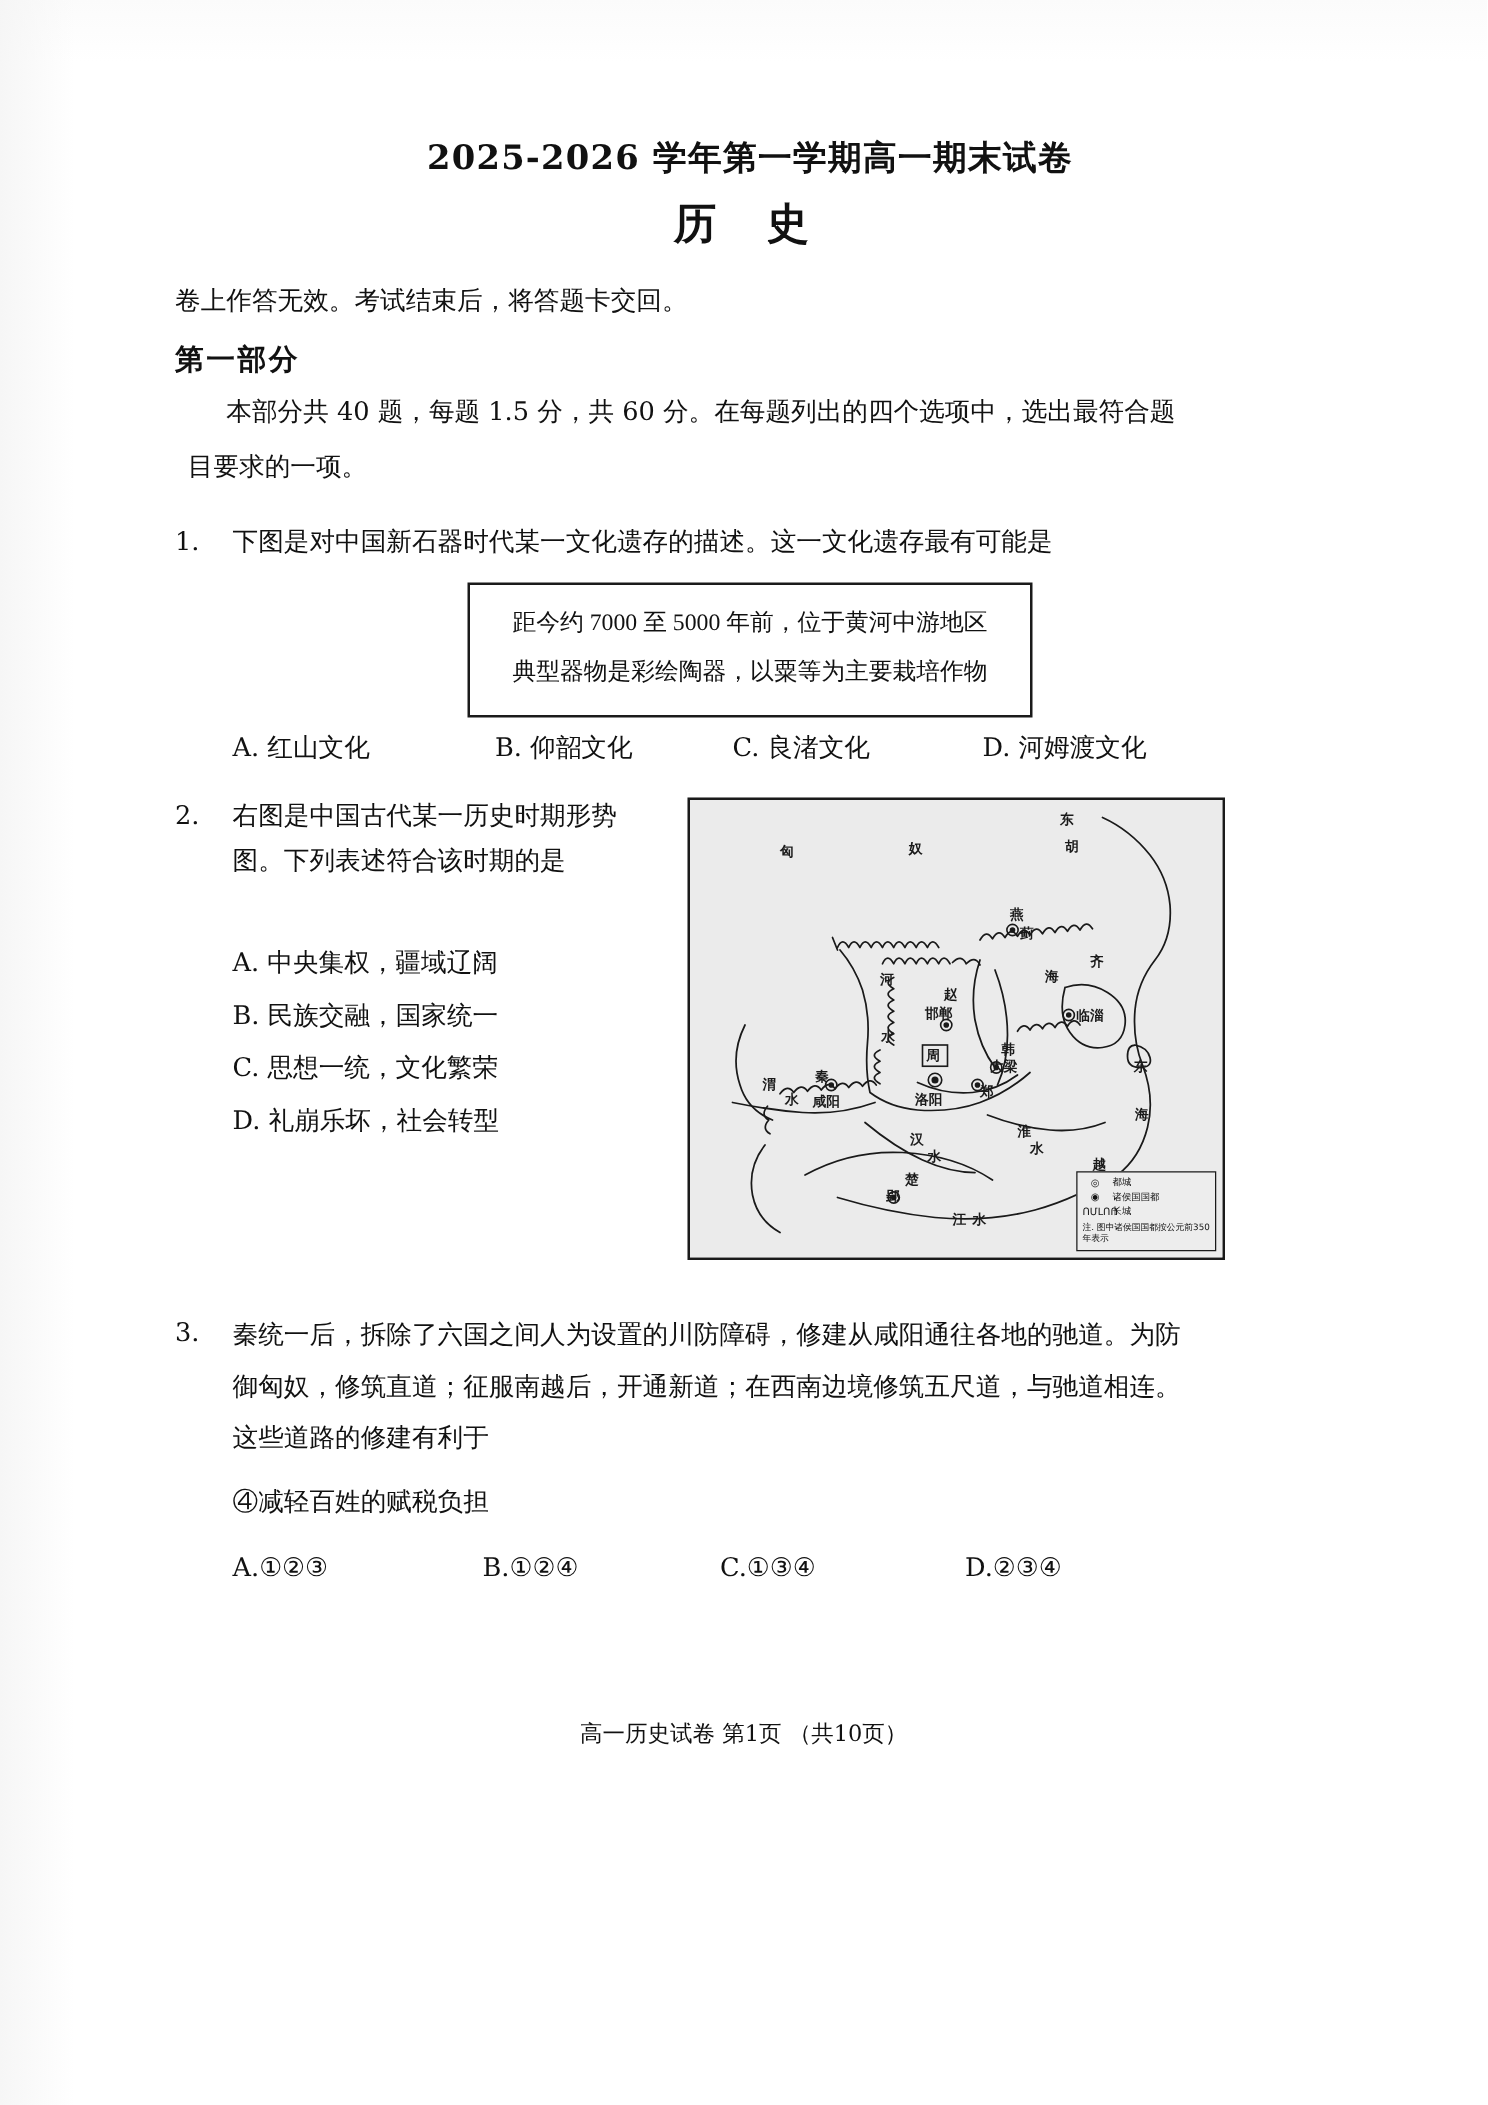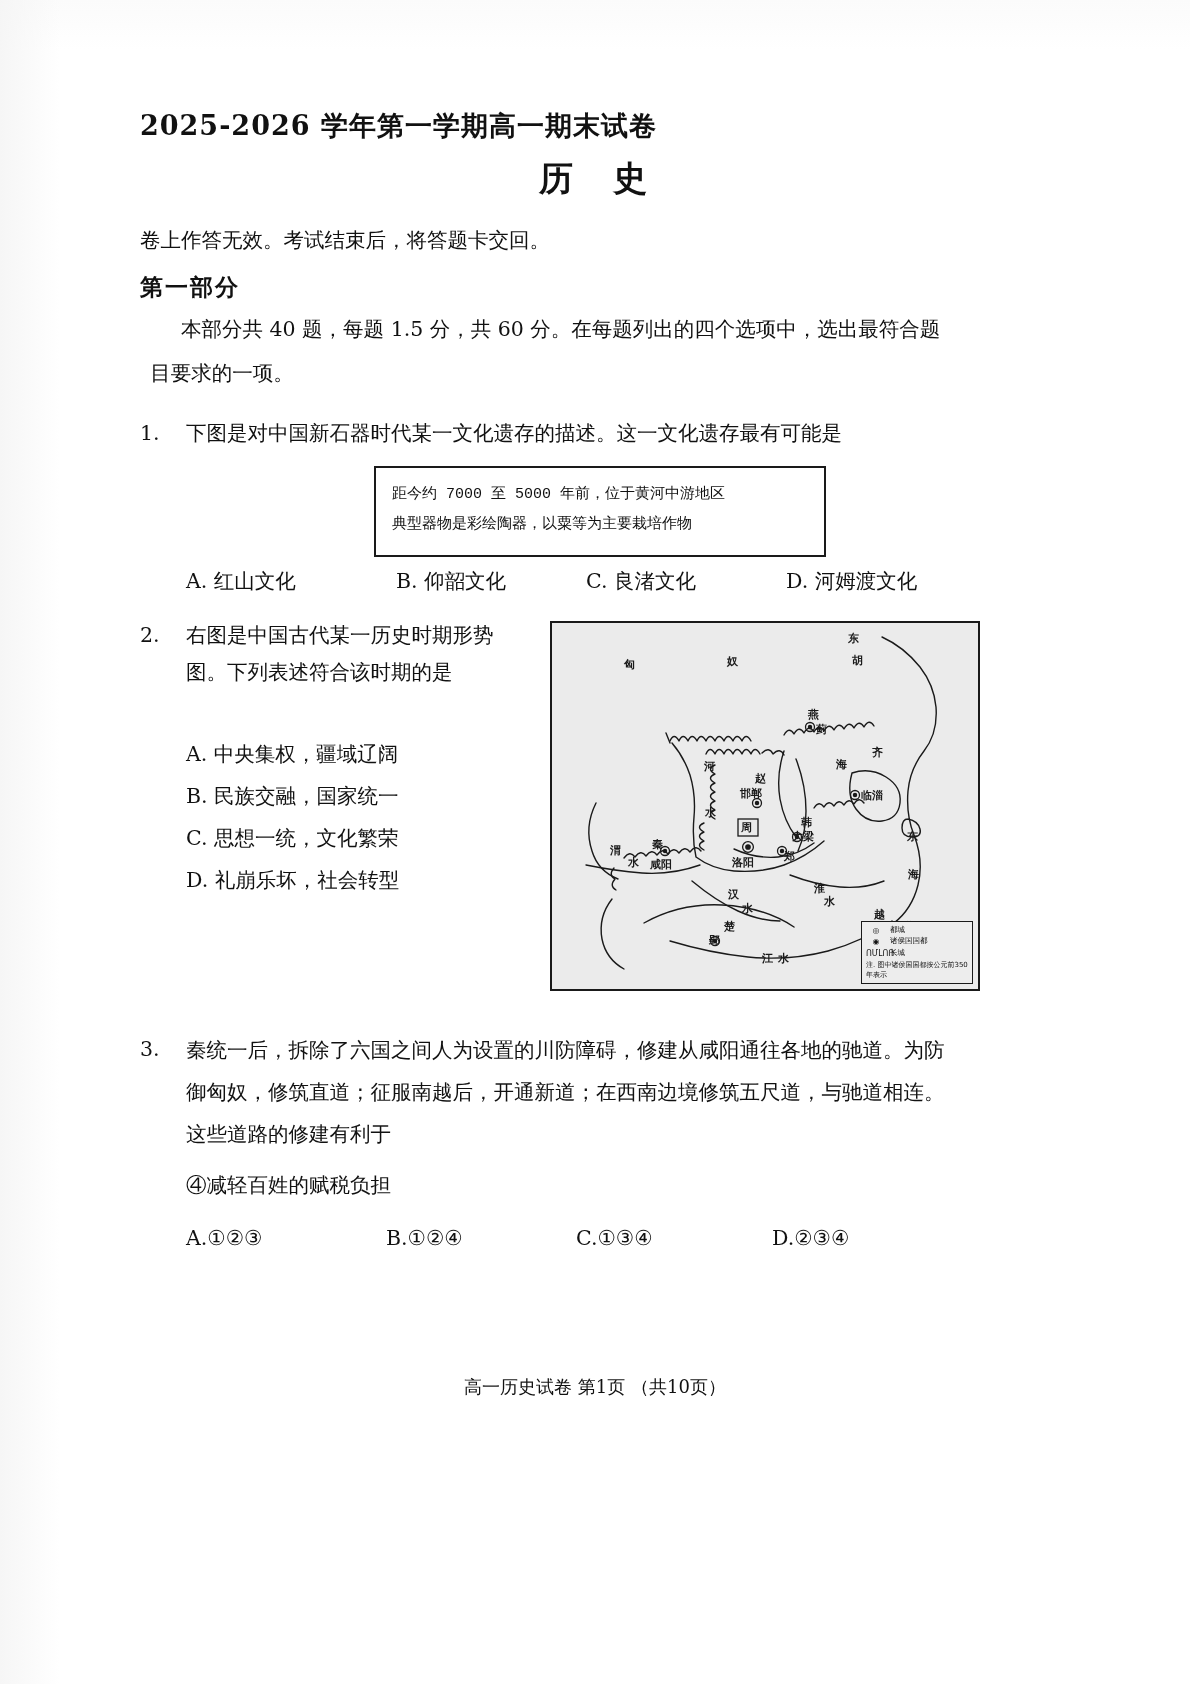--- a/index.html
+++ b/index.html
@@ -29,20 +29,21 @@
       linear-gradient(180deg, rgba(250,250,250,0.8) 0px, rgba(255,255,255,0) 50px),
       #ffffff;
   }
   .content {
     position: absolute;
     left: 140px;
     top: 108px;
     width: 920px;
   }
   .doc-title {
+    text-align: center;
     font-size: 27px;
     font-weight: bold;
     letter-spacing: 1px;
     margin: 0 0 10px 0;
     font-family: "DejaVu Serif", "Liberation Serif", serif;
   }
   .subject-title {
     text-align: center;
     font-size: 34px;
     font-weight: bold;
@@ -93,24 +94,25 @@
     text-align: justify;
   }
   .stem-box {
     margin: 14px auto 10px auto;
     border: 2px solid #1a1a1a;
     width: 452px;
     padding: 12px 16px 14px 16px;
     box-sizing: border-box;
   }
   .stem-box .line {
-    font-size: 15px;
+    font-size: 19px;
     line-height: 2.05;
     white-space: nowrap;
-    font-family: Liberation Mono, monospace;
+    font-family: Liberation Serif, serif;
+    text-align: center;
   }
   .opts-row {
     display: flex;
     font-size: 20.5px;
     margin-top: 10px;
   }
   .opts-row .opt {
     white-space: nowrap;
   }
   .opt-a { width: 210px; }

